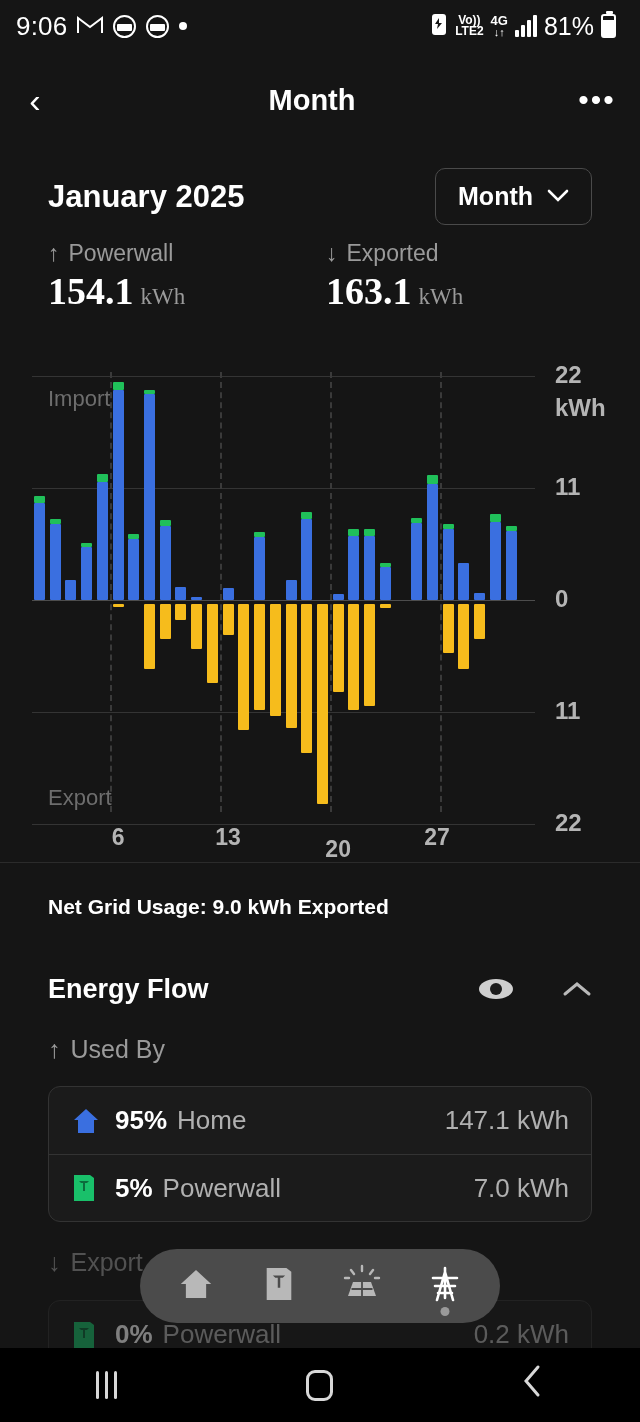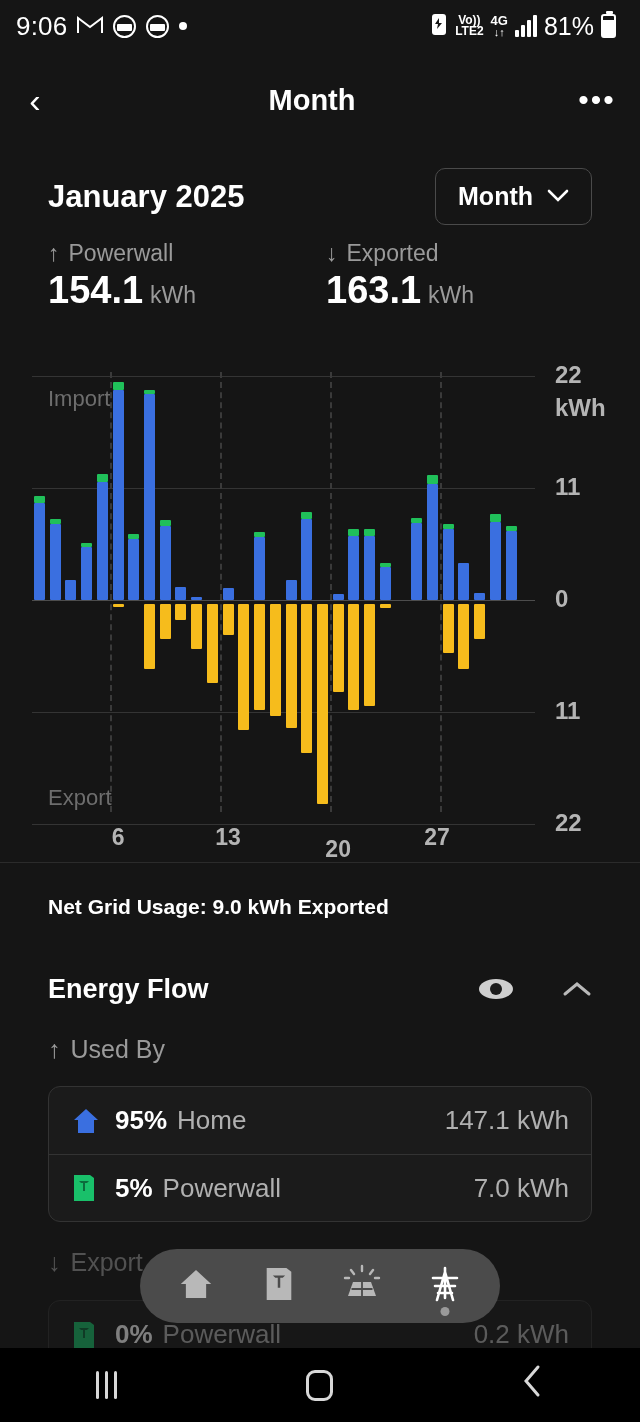--- a/index.html
+++ b/index.html
@@ -63,21 +63,21 @@
     margin-left: auto; border: 1px solid #4a4a4a; border-radius: 10px;
     padding: 13px 22px; color: #fff; font-size: 25px; font-weight: 700;
     display: flex; align-items: center; gap: 14px; background: #151515;
   }
   .rangebtn .chev { font-size: 20px; font-weight: 400; }
 
   
   .totals { position: absolute; top: 240px; left: 48px; width: 560px; display: flex; }
   .tot { width: 278px; }
   .tot-label { color: #9a9a9a; font-size: 23px; font-weight: 400; display: flex; align-items: baseline; gap: 9px; }
-  .tot-val { color: #fff; font-size: 38px; font-weight: 700; display: flex; align-items: baseline; gap: 7px; margin-top: 2px; }
+  .tot-val { color: #fff; font-size: 38px; font-weight: 700; display: flex; align-items: baseline; gap: 7px; margin-top: 2px; font-family: Liberation Serif, serif; }
   .tot-unit { color: #9a9a9a; font-size: 23px; font-weight: 400; }
 
   
   .chartwrap { position: absolute; top: 362px; left: 0; width: 640px; height: 500px; }
   .plot { position: absolute; left: 32px; top: 10px; width: 503px; height: 440px; }
   .gridline { position: absolute; left: 0; width: 503px; height: 1px; background: #3b3b3b; }
   .vdash { position: absolute; top: 0; width: 0; height: 440px; border-left: 2px dashed #3a3a3a; }
   .bar { position: absolute; width: 11px; border-radius: 1px; }
   .bar.imp { background: #3a6fe0; }
   .bar.exp { background: #f6bc1c; }

